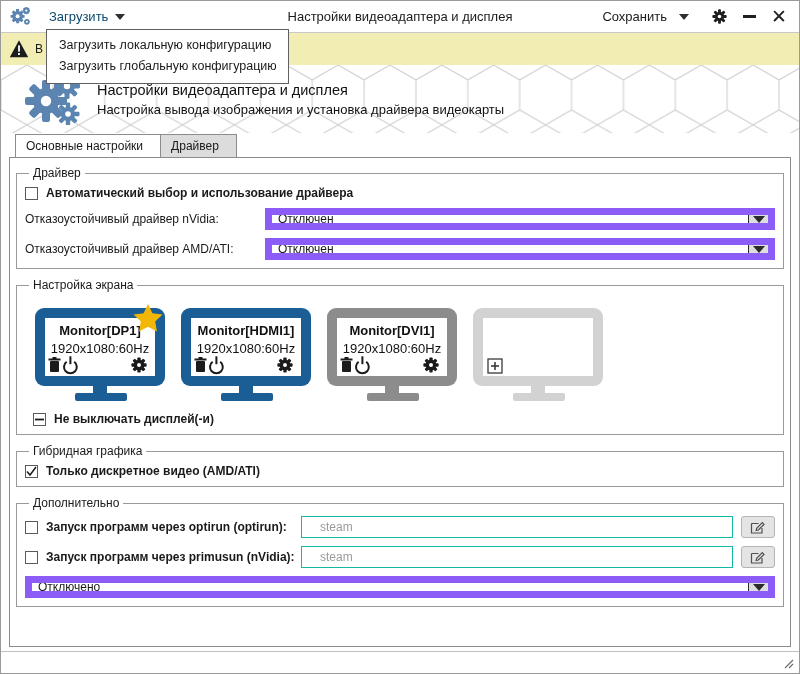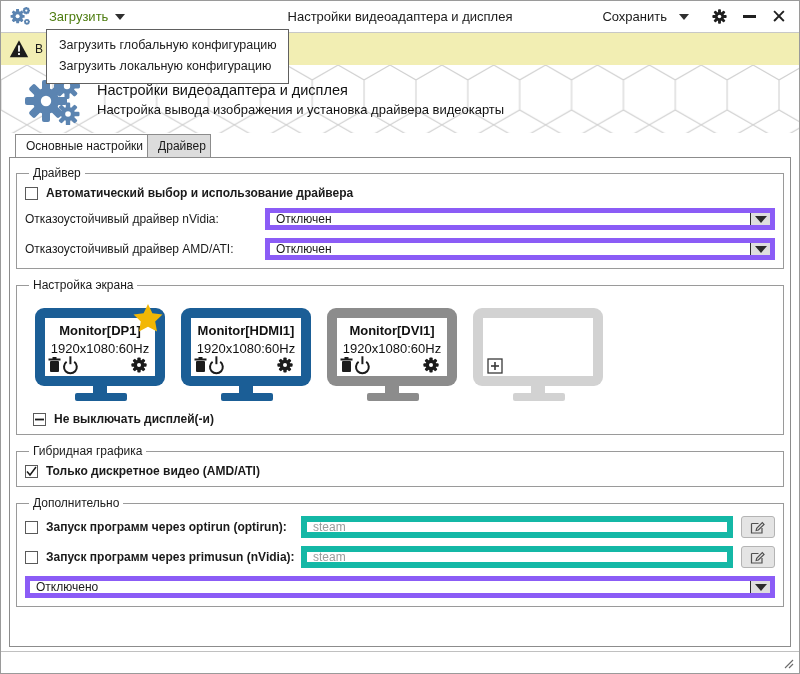--- a/index.html
+++ b/index.html
@@ -30,21 +30,21 @@
     background: #ffffff;
     border-bottom: 1px solid #c8c8c8;
     display: flex;
     align-items: center;
     padding: 0 6px 0 8px;
   }
   .tb-appicon { width: 24px; height: 24px; flex: 0 0 24px; display:block; }
   .tb-menu {
     margin-left: 10px;
     display: flex; align-items: center; gap: 7px;
-    font-size: 13px; color: #4d7c0f;
+    font-size: 13px; color: #0c4a6e;
     padding: 3px 6px;
     cursor: default;
   }
   .caret {
     width: 0; height: 0;
     border-left: 5px solid transparent;
     border-right: 5px solid transparent;
     border-top: 6px solid #303030;
     display: inline-block;
   }
@@ -127,21 +127,21 @@
   .tabstrip {
     flex: 0 0 24px;
     display: flex; align-items: flex-end;
     padding-left: 14px;
     background: #ffffff;
     position: relative;
     z-index: 5;
   }
   .tab {
     font-size: 12px;
-    padding: 4px 4px 4px 10px;
+    padding: 4px 17px 4px 10px;
     border: 1px solid #8c8c8c;
     border-bottom: none;
     background: #dcdcdc;
     margin-right: -1px;
     line-height: 14px;
     cursor: default;
   }
   .tab.active {
     background: #ffffff;
     position: relative;
@@ -189,21 +189,21 @@
     margin-right: 8px;
   }
   .cb svg { display: block; }
   .cb-label { font-size: 12px; font-weight: bold; }
 
   .lbl { font-size: 12px; }
 
   
   .combo {
     display: flex; align-items: stretch;
-    border: 5px solid #8b5cf6;
+    border: 7px solid #8b5cf6;
     background: #ffffff;
     height: 22px;
   }
   .combo .val {
     flex: 1 1 auto;
     display: flex; align-items: center;
     padding-left: 6px;
     font-size: 12px;
     overflow: hidden; white-space: nowrap;
   }
@@ -217,24 +217,24 @@
     width: 0; height: 0;
     border-left: 6px solid transparent;
     border-right: 6px solid transparent;
     border-top: 7px solid #2b2b2b;
     display: block;
   }
 
   
   .tinput {
     height: 22px;
-    border: 6px solid #14b8a6;
+    border: 1px solid #14b8a6;
     background: #ffffff;
     display: flex; align-items: center;
-    padding-left: 6px;
+    padding-left: 18px;
     font-size: 12px;
     color: #9b9b9b;
     overflow: hidden; white-space: nowrap;
   }
   .iconbtn {
     width: 34px; height: 22px;
     border: 1px solid #b4b4b4;
     background: #e4e4e4;
     border-radius: 3px;
     display: flex; align-items: center; justify-content: center;
@@ -586,17 +586,17 @@
   <div class="statusbar">
     <svg class="grip" width="12" height="12" viewBox="0 0 12 12">
       <g stroke="#6a6a6a" stroke-width="1.1">
         <line x1="2" y1="10" x2="10" y2="2"></line>
         <line x1="6" y1="10" x2="10" y2="6"></line>
       </g>
     </svg>
   </div>
 
   <div class="dropdown">
+    <div class="dd-item">Загрузить локальную конфигурацию</div>
     <div class="dd-item">Загрузить глобальную конфигурацию</div>
-    <div class="dd-item">Загрузить локальную конфигурацию</div>
   </div>
 
 </div>
 
 </body></html>

